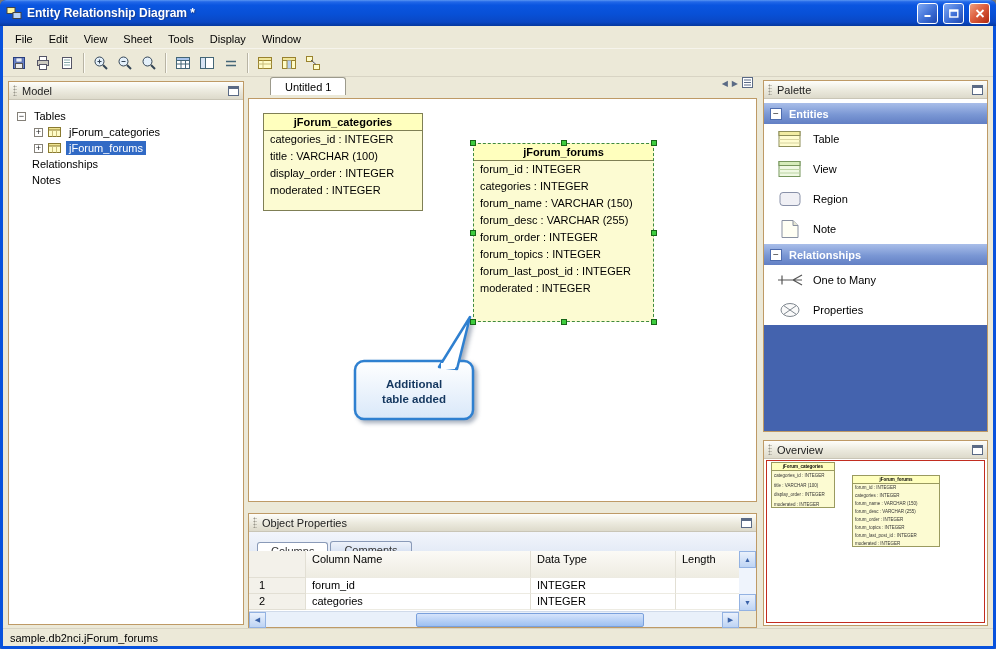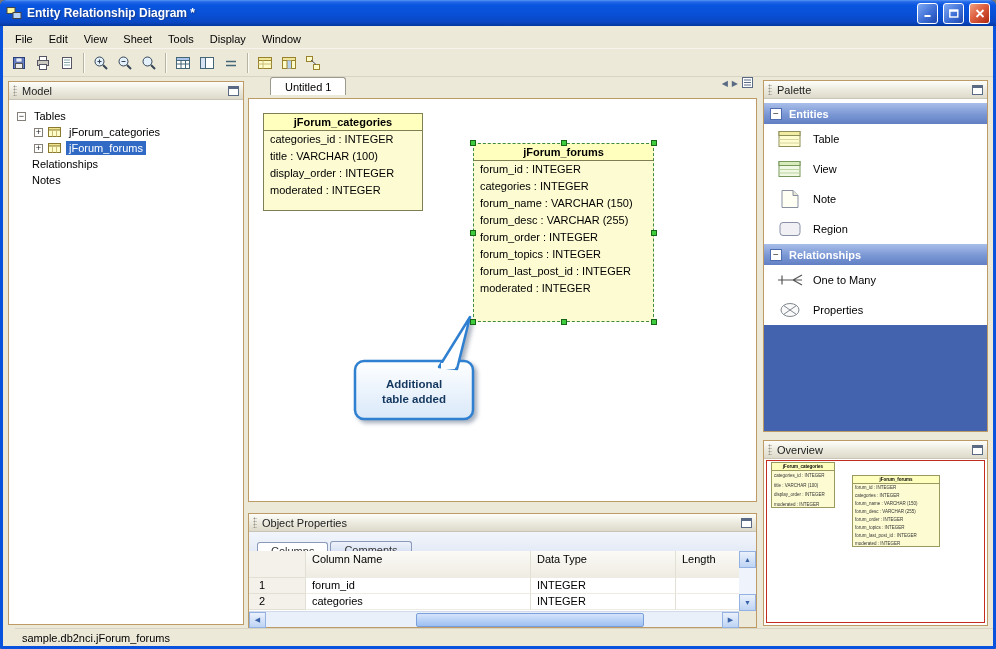--- a/index.html
+++ b/index.html
@@ -77,21 +77,21 @@
   .pitem{height:30px;flex:none;background:#fff;display:flex;align-items:center;gap:9px;padding:0 8px 0 12px}
   .picon{width:28px;display:inline-flex;justify-content:center;flex:none}
   
   .overview{left:760px;top:363px;width:225px;height:186px}
   .ov-content{position:absolute;top:18px;left:0;right:0;bottom:0;background:#fff}
   .ov-rect{position:absolute;left:2px;top:1px;right:2px;bottom:2px;border:1px solid #C22D20;pointer-events:none;z-index:3}
   .mini-ent{position:absolute;background:#FCFBD2;border:1px solid #9A9A60;overflow:hidden}
   .mini-hd{font-weight:bold;text-align:center;background:#FFFFBE;border-bottom:1px solid #9A9A60;white-space:nowrap;overflow:hidden}
   .mini-row{padding:0 2px;white-space:nowrap;overflow:hidden;color:#333}
   
-  .statusbar{position:absolute;left:12px;right:0;bottom:0;height:18px;background:#ECE9D8;border-top:1px solid #D8D4C4;display:flex;align-items:center;padding:0 7px}
+  .statusbar{position:absolute;left:0;right:0;bottom:0;height:18px;background:#ECE9D8;border-top:1px solid #D8D4C4;display:flex;align-items:center;padding:0 7px}
   .model{left:5px;top:4px;width:236px;height:544px}
 </style>
 </head>
 <body>
 
 <div class="window">
 
   <div class="titlebar">
     <span style="display:inline-flex">
         <svg width="16" height="16">
@@ -406,33 +406,33 @@
                   <rect x="1" y="2.5" width="21" height="4" fill="#D6ECBA" stroke="#76965C"></rect>
                   <line x1="1" y1="10.5" x2="22" y2="10.5" stroke="#BCD4A4"></line>
                   <line x1="1" y1="14" x2="22" y2="14" stroke="#BCD4A4"></line>
                 </svg>
               </span>
               <span>View</span>
             </div>
             <div class="pitem">
               <span class="picon">
                 <svg width="24" height="20">
+                  <rect x="2" y="3.5" rx="3" width="20" height="13" fill="#F0F0F5" stroke="#8890A8"></rect>
+                </svg>
+              </span>
+              <span>Region</span>
+            </div>
+            <div class="pitem">
+              <span class="picon">
+                <svg width="24" height="20">
                   <path d="M4 1.5 h11 l5 5 v12 h-16 z" fill="#FFFFF4" stroke="#8890A0"></path>
                   <path d="M15 1.5 v5 h5" fill="#E6E6D2" stroke="#8890A0"></path>
                 </svg>
               </span>
               <span>Note</span>
-            </div>
-            <div class="pitem">
-              <span class="picon">
-                <svg width="24" height="20">
-                  <rect x="2" y="3.5" rx="3" width="20" height="13" fill="#F0F0F5" stroke="#8890A8"></rect>
-                </svg>
-              </span>
-              <span>Region</span>
             </div>
             <div class="psec">
               <span class="collapse-box">−</span>
               <span>Relationships</span>
             </div>
             <div class="pitem">
               <span class="picon">
                 <svg width="28" height="18">
                   <path d="M2 9 H17 M17 9 L26 4 M17 9 L26 9 M17 9 L26 14" stroke="#555" fill="none" stroke-width="1.2"></path>
                   <line x1="6" y1="4.5" x2="6" y2="13.5" stroke="#555" stroke-width="1.2"></line>

